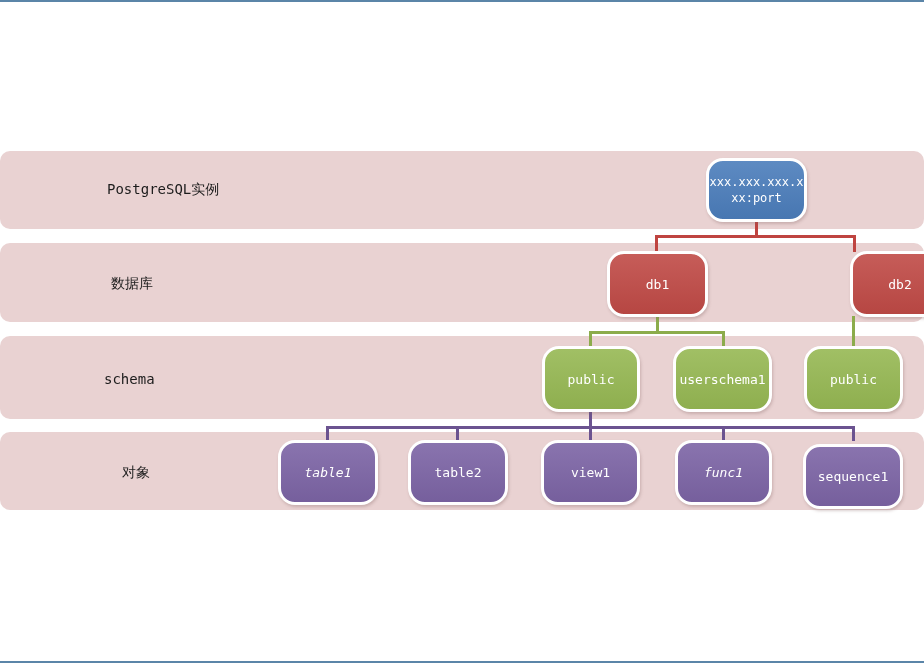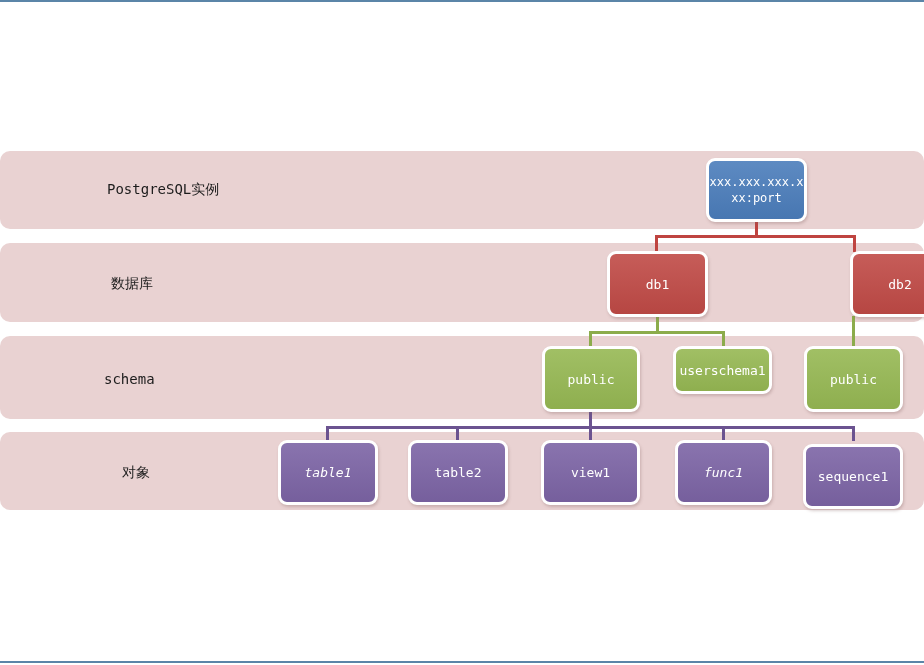--- a/index.html
+++ b/index.html
@@ -21,33 +21,33 @@
     position:absolute; color:var(--label-text,#1c1c1c); font-size:14px;
     height:20px; line-height:20px; white-space:nowrap;
   }
   .label-1 { left:84px;  top:179px;margin-left:23px; }
   .label-2 { left:111px; top:273px; }
   .label-3 { left:104px; top:369px; }
   .label-4 { left:122px; top:462px; }
 
   .node {
     position:absolute; box-sizing:border-box;
-    border:3px solid #ffffff; border-radius:9px;
+    border:3px solid #ffffff; border-radius:17px;
     color:var(--node-text,#ffffff); font-size:13px; line-height:17px;
     display:flex; flex-direction:column; align-items:center; justify-content:center;
     text-align:center; white-space:nowrap;
     background-image:linear-gradient(to bottom, rgba(255,255,255,0.10), rgba(0,0,0,0.05));
     box-shadow:1px 2px 3px rgba(130,95,95,0.30);
   }
   .node span { display:block; }
   .n-instance { left:706px; top:158px; width:101px; height:64px; background-color:var(--instance-fill,#4b7dbb); font-size:12px; line-height:16px; }
   .n-db1     { left:607px; top:251px; width:101px; height:66px; background-color:var(--database-fill,#c04a46); }
   .n-db2     { left:804px; top:251px; width:100px; height:66px; background-color:var(--database-fill,#c04a46);margin-left:46px; }
   .n-public1 { left:542px; top:346px; width:98px;  height:66px; background-color:var(--schema-fill,#96b853); }
-  .n-uschema { left:673px; top:346px; width:99px;  height:48px; background-color:var(--schema-fill,#96b853); }
+  .n-uschema { left:673px; top:346px; width:99px;  height:66px; background-color:var(--schema-fill,#96b853); }
   .n-public2 { left:804px; top:346px; width:99px;  height:66px; background-color:var(--schema-fill,#96b853); }
   .n-table1  { left:278px; top:440px; width:100px; height:65px; background-color:var(--object-fill,#7c64a5);font-style:italic; }
   .n-table2  { left:408px; top:440px; width:100px; height:65px; background-color:var(--object-fill,#7c64a5); }
   .n-view1   { left:541px; top:440px; width:99px;  height:65px; background-color:var(--object-fill,#7c64a5); }
   .n-func1   { left:675px; top:440px; width:97px;  height:65px; background-color:var(--object-fill,#7c64a5);font-style:italic; }
   .n-seq1    { left:803px; top:444px; width:100px; height:65px; background-color:var(--object-fill,#7c64a5); }
 
   .seg { position:absolute; }
   .seg-red    { background:var(--connector-red,#bf4440); }
   .seg-green  { background:var(--connector-green,#8cac4b); }

